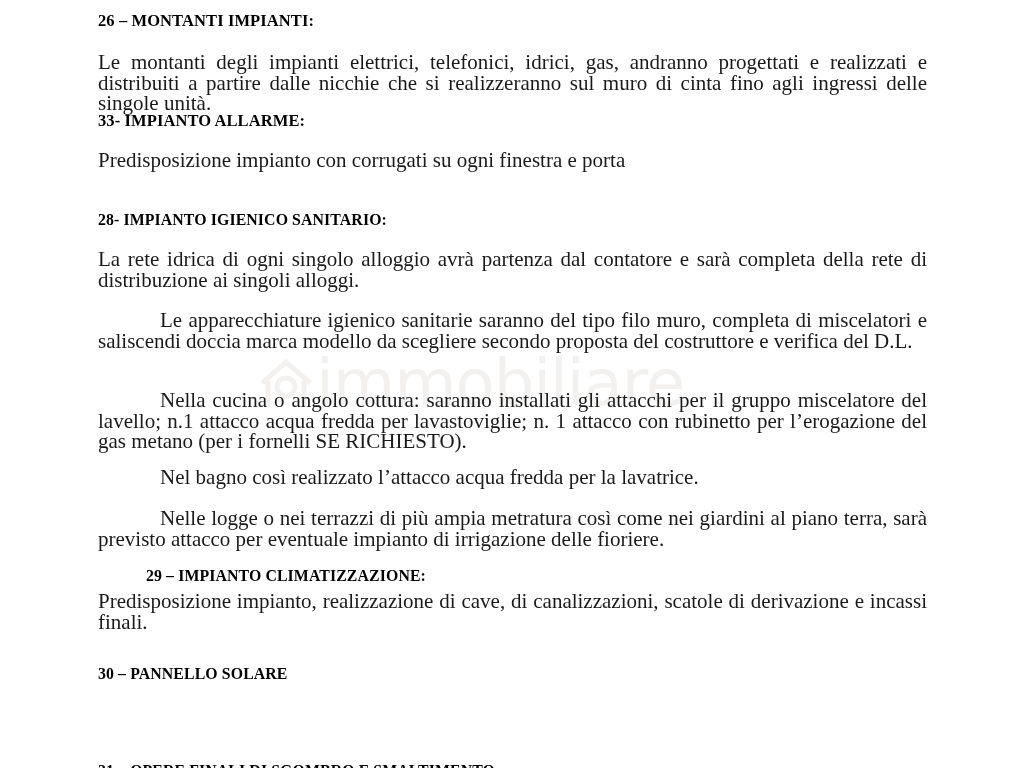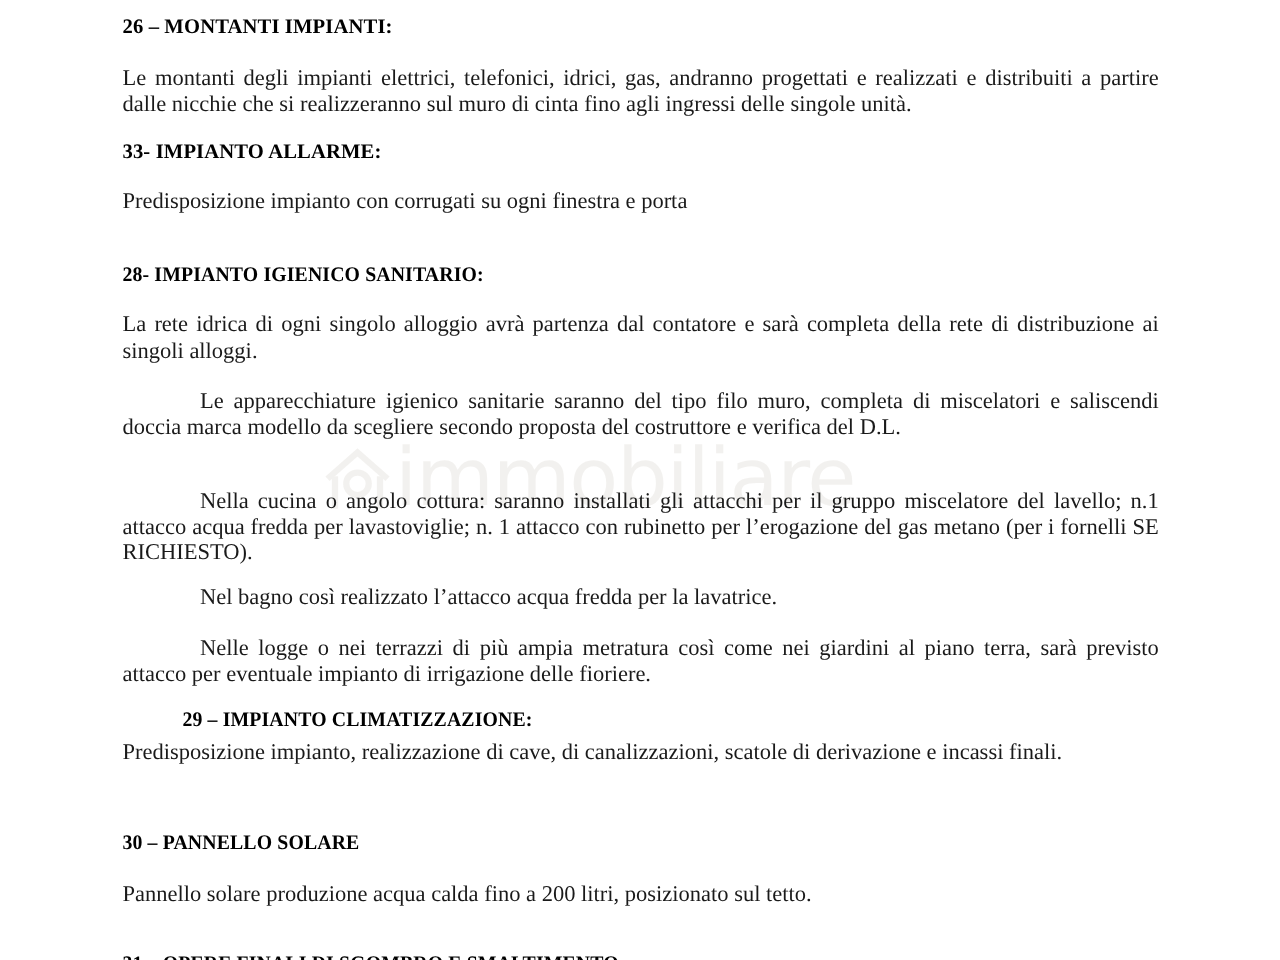--- a/index.html
+++ b/index.html
@@ -74,21 +74,21 @@
     margin: 0;
     white-space: nowrap;
   }
   .heading.condensed {
     font-stretch: condensed;
     transform: scaleX(0.96);
     transform-origin: left center;
   }
 
   .para {
-    font-size: 18px;
+    font-size: 21px;
     line-height: 20.5px;
     text-align: justify;
     color: #1a1a1a;
     margin: 0;
     hyphens: none;
   }
   .para.indent {
     text-indent: 62px;
   }
 
@@ -182,22 +182,19 @@
     </div>
 
     <div class="block" id="b-p29">
       <p class="para">Predisposizione impianto, realizzazione di cave, di canalizzazioni, scatole di derivazione e incassi finali.</p>
     </div>
 
     <div class="block" id="b-h30">
       <p class="heading condensed">30 – PANNELLO SOLARE</p>
     </div>
 
-    <div class="block" id="b-p30">
-      <p class="para">Pannello solare produzione acqua calda fino a 200 litri, posizionato sul tetto.</p>
-    </div>
 
     <div class="block" id="b-h31">
       <p class="heading condensed">31 – OPERE FINALI DI SGOMBRO E SMALTIMENTO</p>
     </div>
 
   </div>
 </div>
 
 </body></html>

